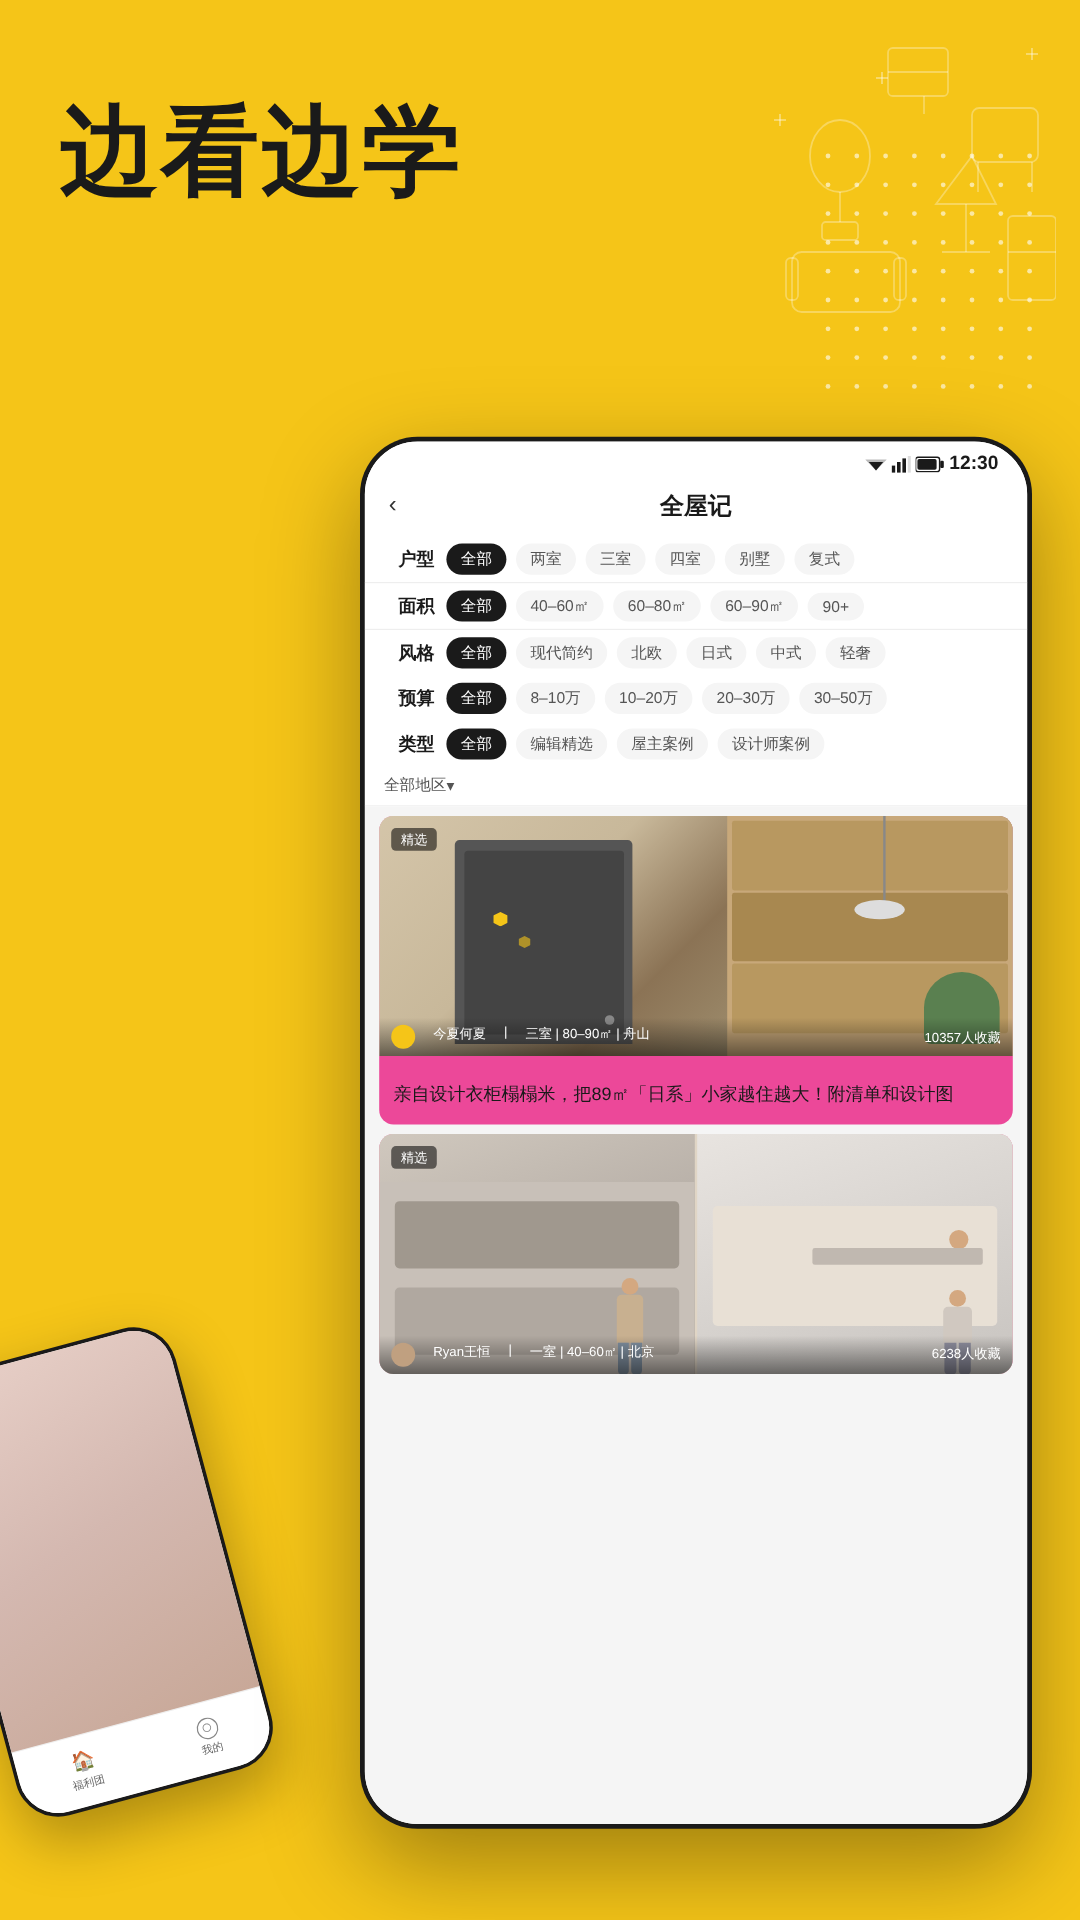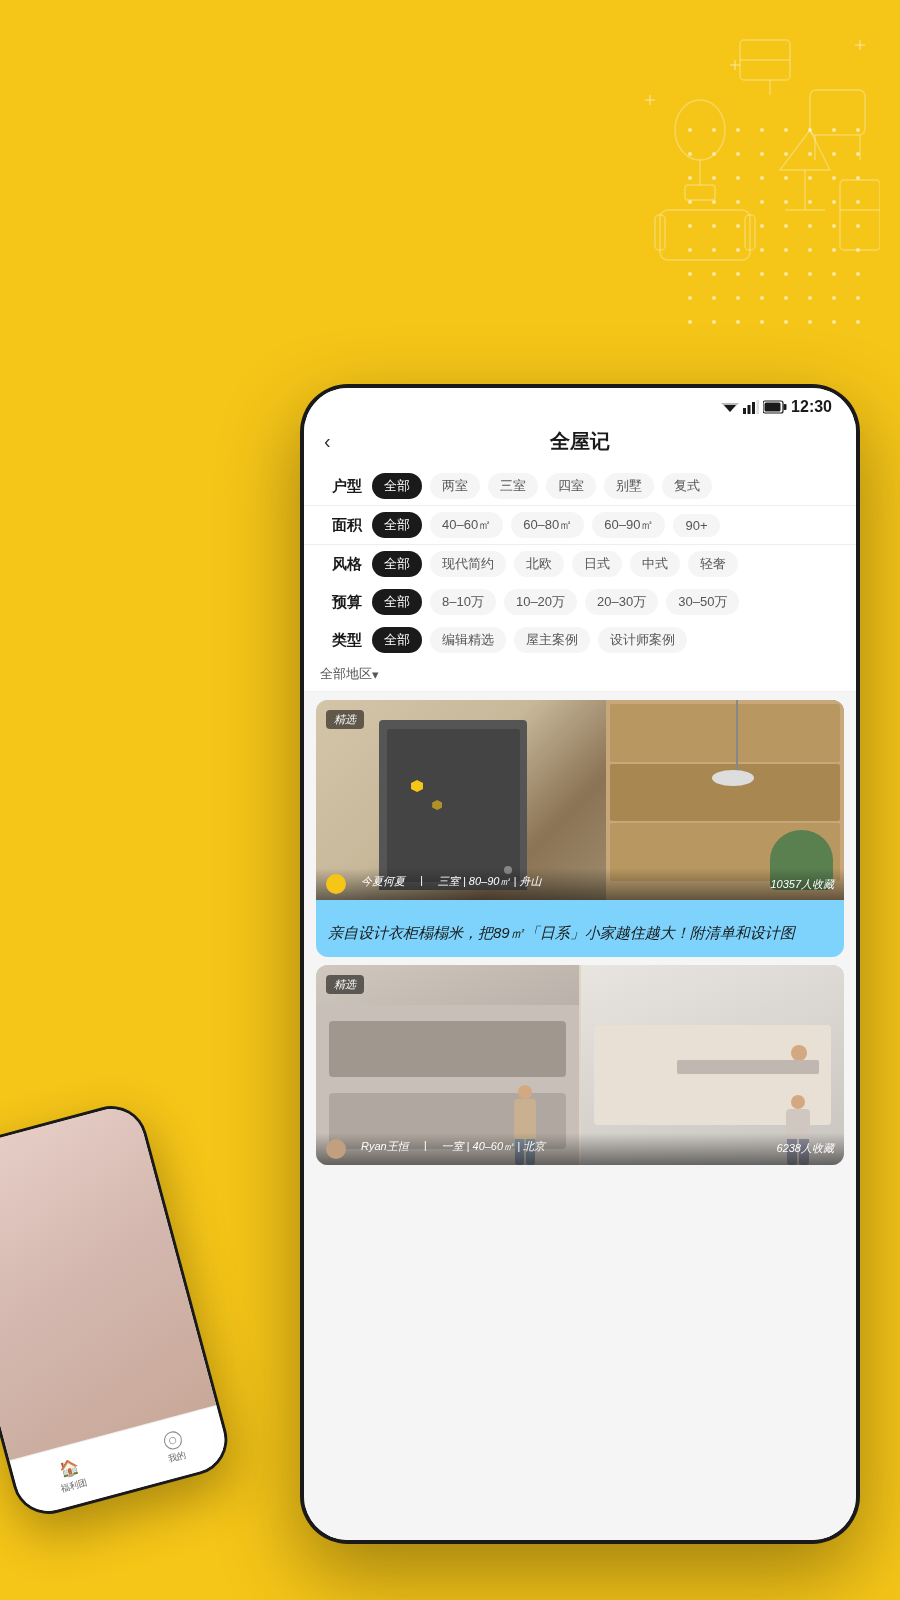--- a/index.html
+++ b/index.html
@@ -47,21 +47,21 @@
       font-size: 82px;
       font-weight: 900;
       color: #1a1a1a;
       line-height: 1.15;
       letter-spacing: 2px;
     }
 
     
     .phone-mockup {
       position: absolute;
-      top: 384px;
+      top: 364px;
       left: 300px;
       width: 560px;
       height: 1160px;
       background: #1a1a1a;
       border-radius: 48px;
       overflow: hidden;
       box-shadow: 0 30px 80px rgba(0,0,0,0.35);
     }
 
     .phone-inner {
@@ -168,25 +168,24 @@
 
     
     .content-area {
       background: #f5f5f5;
       overflow-y: auto;
       height: calc(100% - 260px);
     }
 
     
     .card {
-      background: #7dd3fc;
+      background: #ec4899;
       margin: 8px 12px;
       border-radius: 12px;
       overflow: hidden;
-      font-style: italic;
     }
 
     .card-image {
       width: 100%;
       height: 200px;
       position: relative;
       background: #e0d5c5;
       overflow: hidden;
     }
 
@@ -424,20 +423,21 @@
 
   <line x1="230" y1="55" x2="240" y2="55" stroke="rgba(255,255,255,0.4)" stroke-width="1.5"></line>
   <line x1="235" y1="50" x2="235" y2="60" stroke="rgba(255,255,255,0.4)" stroke-width="1.5"></line>
   <line x1="145" y1="90" x2="155" y2="90" stroke="rgba(255,255,255,0.4)" stroke-width="1.5"></line>
   <line x1="150" y1="85" x2="150" y2="95" stroke="rgba(255,255,255,0.4)" stroke-width="1.5"></line>
   <line x1="355" y1="35" x2="365" y2="35" stroke="rgba(255,255,255,0.4)" stroke-width="1.5"></line>
   <line x1="360" y1="30" x2="360" y2="40" stroke="rgba(255,255,255,0.4)" stroke-width="1.5"></line>
 </svg>
 
 <div class="headline">
+  <div>边看边学</div>
 </div>
 
 <div class="small-phone">
   <div class="small-phone-inner">
     <div class="small-phone-content">
 
       <div style="width:100%;height:100%;background:linear-gradient(160deg,#e8d0c8 0%,#d4b8b0 50%,#c8a898 100%);"></div>
     </div>
     <div class="small-phone-nav">
       <div class="nav-item-small">

